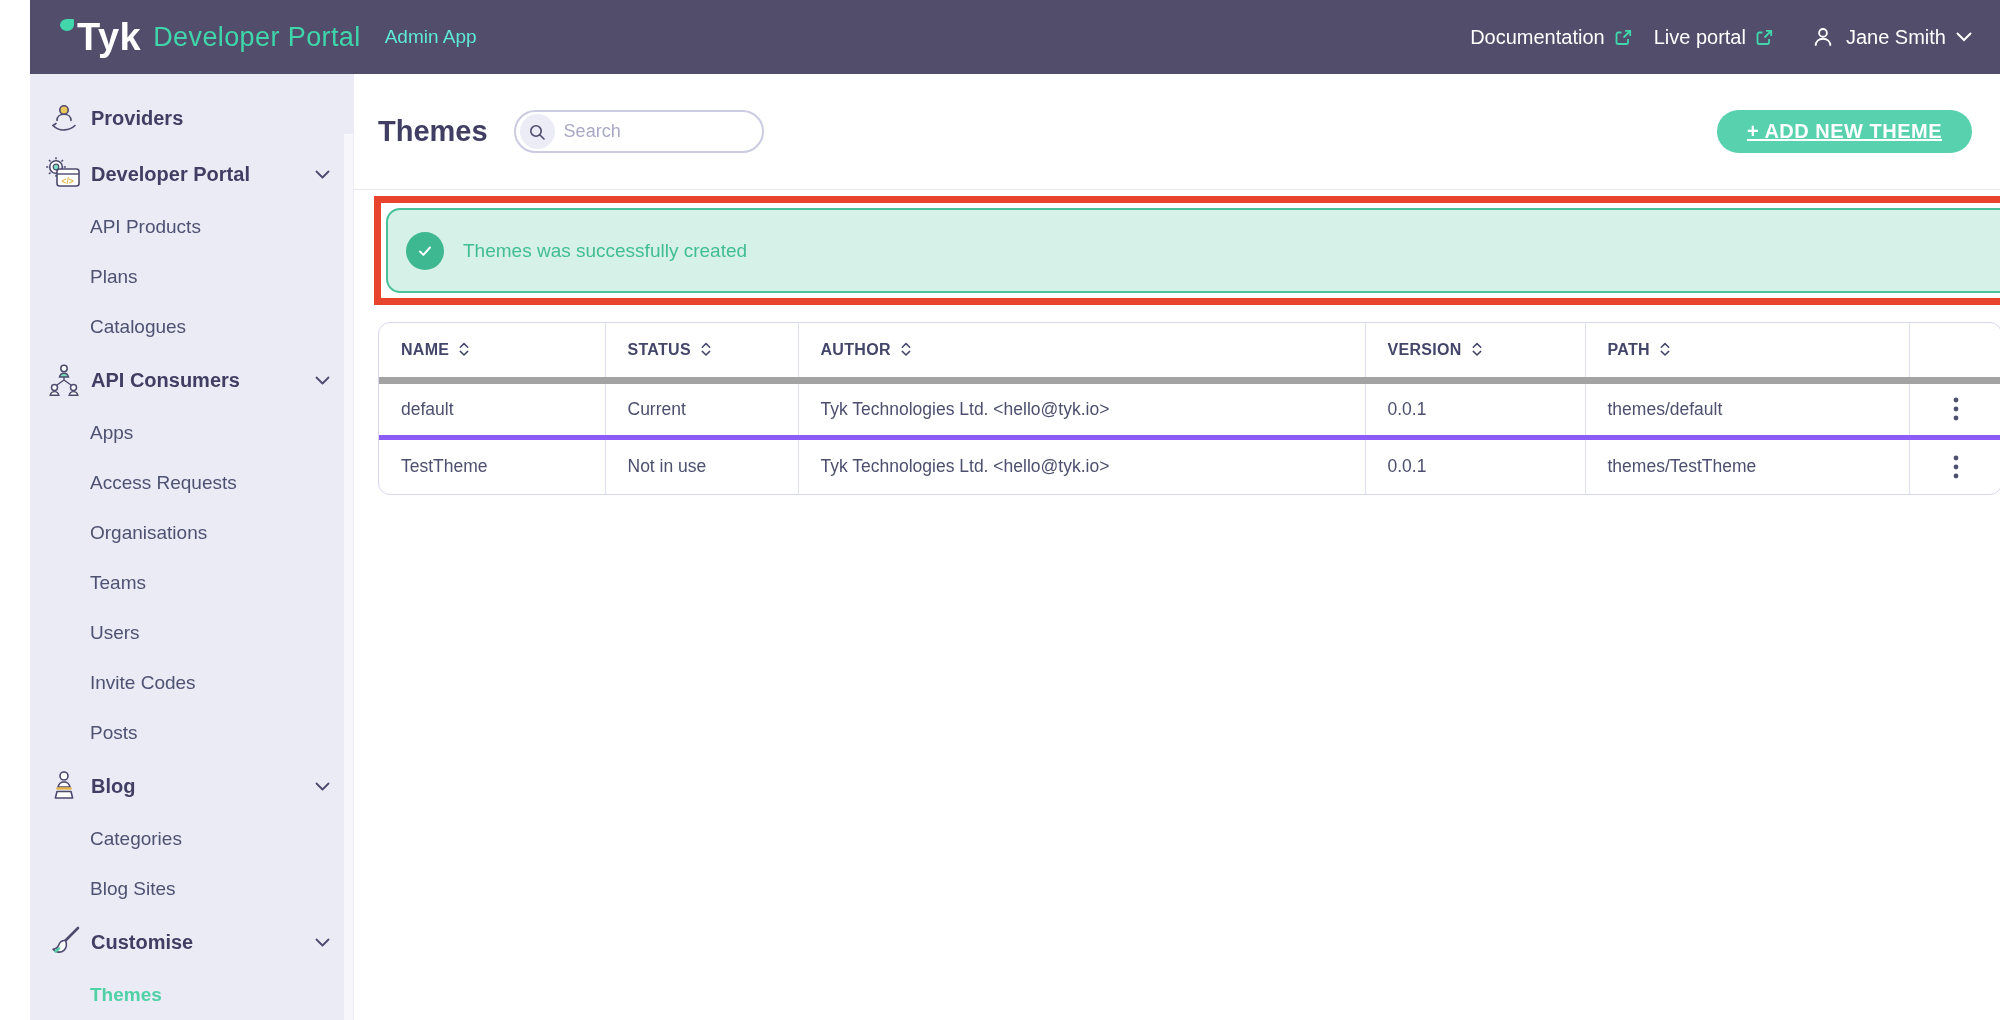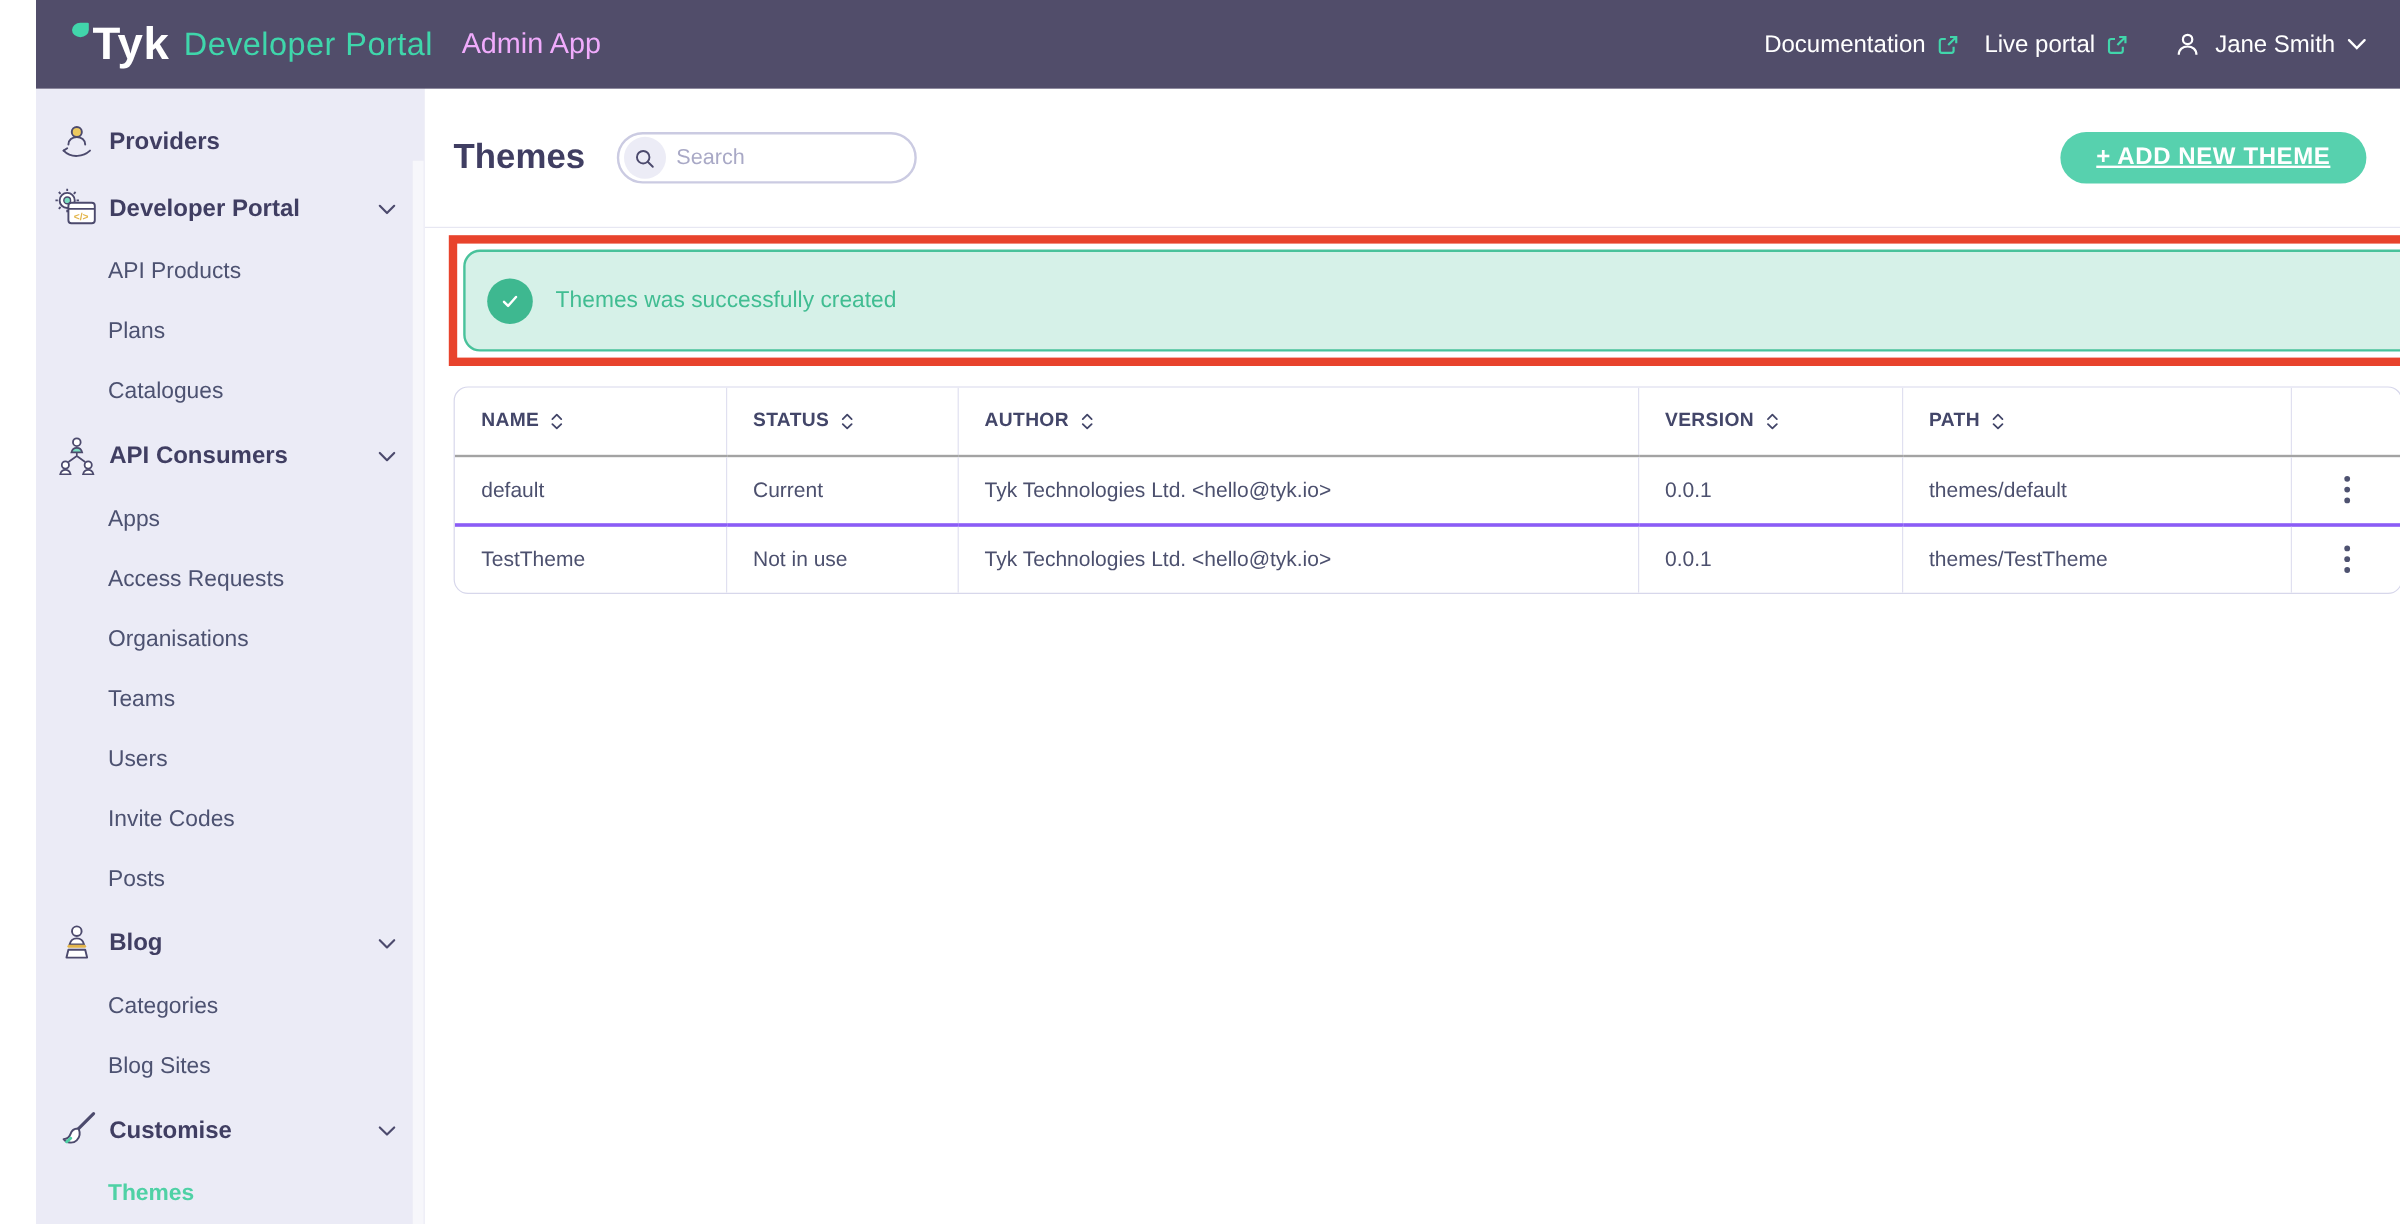--- a/index.html
+++ b/index.html
@@ -9,21 +9,21 @@
 
   
   .top-header { height:74px; background:#514d6a; display:flex; align-items:center;
     padding:0 28px 0 30px; flex-shrink:0; }
   .logo { display:flex; align-items:center; cursor:pointer; }
   .logo-tyk { color:#fff; font-size:38px; font-weight:700; letter-spacing:.5px;
     position:relative; padding-left:17px; line-height:1; }
   .leaf { position:absolute; left:0; top:1px; width:14px; height:12px; background:#41d6ab;
     border-radius:70% 10% 70% 70%; }
   .logo-product { color:#3fd6ab; font-size:27px; font-weight:500; margin-left:12px; letter-spacing:.4px; }
-  .logo-app { color:#f0abfc; font-size:24px; margin-left:24px; font-weight:500; }
+  .logo-app { color:#5eead4; font-size:19px; margin-left:24px; font-weight:500; }
   .header-right { margin-left:auto; display:flex; align-items:center; }
   .header-link { display:flex; align-items:center; gap:9px; color:#fff; font-size:20px;
     cursor:pointer; text-decoration:none; }
   .header-link + .header-link { margin-left:21px; }
   .user-menu { display:flex; align-items:center; gap:10px; color:#fff; font-size:20px;
     font-weight:500; margin-left:36px; cursor:pointer; }
   .icon { display:inline-flex; align-items:center; justify-content:center; }
 
   
   .body-row { display:flex; flex:1; min-height:0; }
@@ -65,24 +65,24 @@
     display:flex; align-items:center; justify-content:center; flex-shrink:0; }
   .banner-msg { margin-left:19px; color:#41bd92; font-size:19px; }
   .banner-close { margin-left:auto; cursor:pointer; display:flex; background:none; border:none; padding:4px; }
 
   
   .table-wrap { margin:17px 28px 0 24px; width:1624px; border:1px solid #d7d7eb;
     border-radius:12px; overflow:hidden; }
   table { border-collapse:collapse; width:100%; table-layout:fixed; }
   th, td { border-right:1px solid #e0e0f0; }
   th:last-child, td:last-child { border-right:none; }
-  th { height:57px; text-align:left; padding-left:22px; border-bottom:2px solid #a3a3a3; }
+  th { height:57px; text-align:left; padding-left:22px; border-bottom:7px solid #a3a3a3; }
   .th-inner { display:flex; align-items:center; gap:9px; font-size:16px; font-weight:700;
     color:#434669; letter-spacing:.3px; cursor:pointer; }
-  td { height:57px; padding-left:22px; font-size:17.5px; color:#4c506e; border-bottom:3px solid #8b5cf6; }
+  td { height:57px; padding-left:22px; font-size:17.5px; color:#4c506e; border-bottom:5px solid #8b5cf6; }
   tr:last-child td { border-bottom:none; }
   td.actions { padding:0; text-align:center; }
   .kebab-btn { background:none; border:none; cursor:pointer; padding:8px 14px; display:inline-flex; }
 </style>
 </head>
 <body>
 
 <div class="app">
 
   <header class="top-header">

